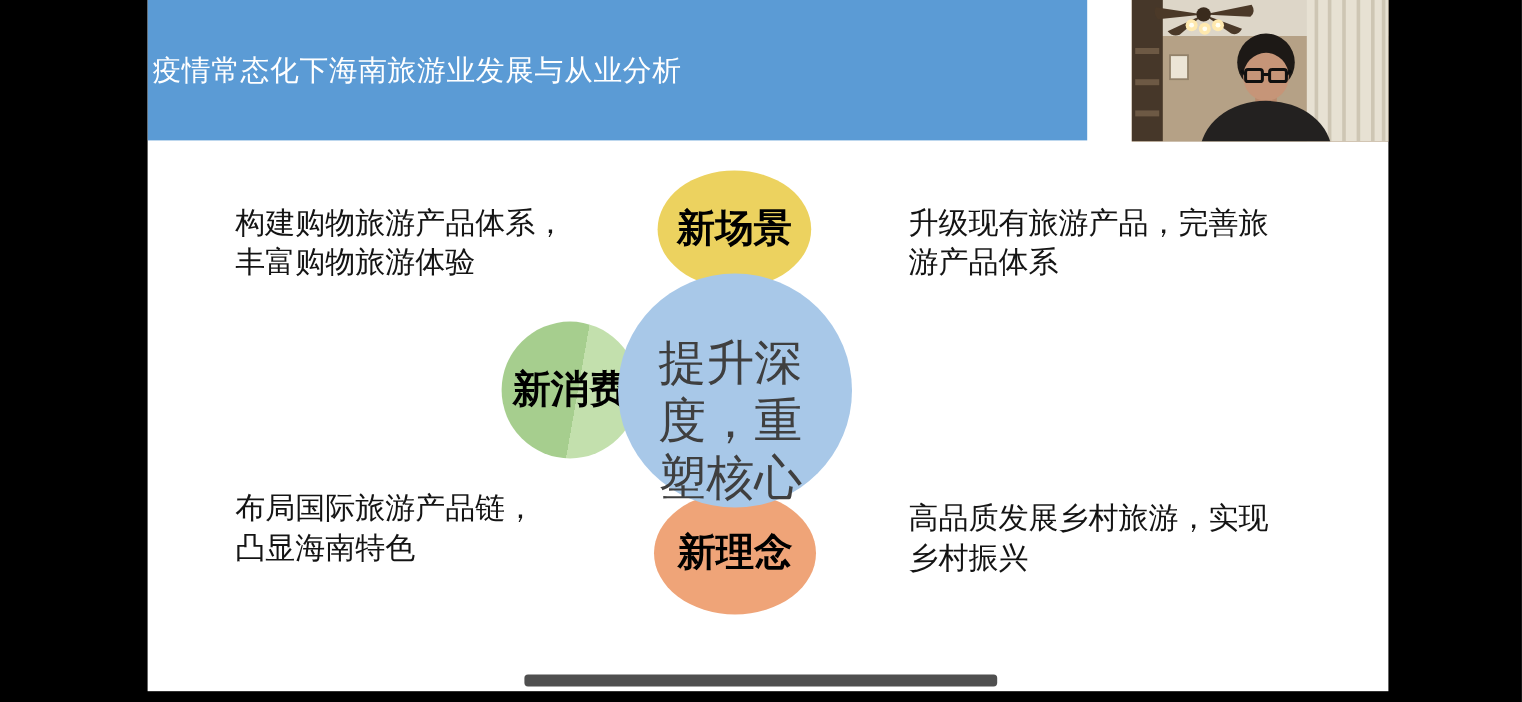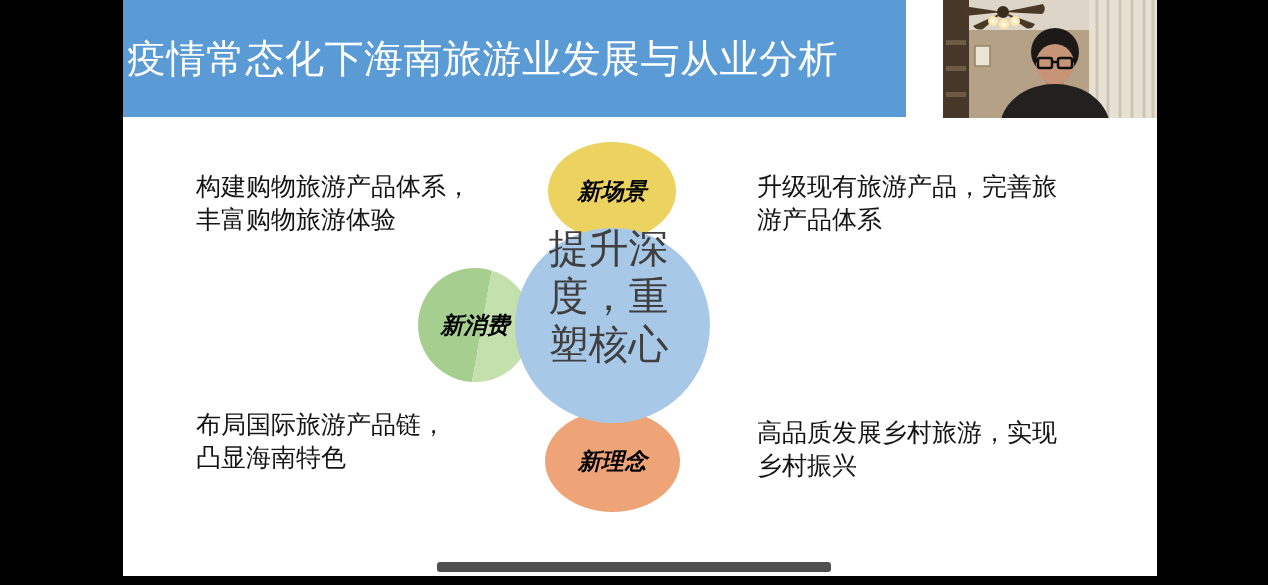--- a/index.html
+++ b/index.html
@@ -11,39 +11,39 @@
   
   .slide { position:absolute; left:123px; top:0; width:1034px; height:576px; background:#ffffff; overflow:hidden; }
 
   .header {
     position:absolute; left:0; top:0; width:783px; height:117px;
     background:var(--header-bg, #5b9bd5);
     display:flex; align-items:center;
   }
   .title {
     color:var(--title-text, #ffffff);
-    font-size:39px; padding-left:4px; white-space:nowrap; letter-spacing:0.5px;
+    font-size:24px; padding-left:4px; white-space:nowrap; letter-spacing:0.5px;
   }
 
   .diagram { position:absolute; inset:0; }
 
   .node {
     position:absolute; border-radius:50%;
     display:flex; align-items:center; justify-content:center; z-index:1;
   }
   .node-top    { left:425px; top:142px; width:128px; height:98px;  background:var(--node-top, #ecd25f); }
   .node-left   { left:295px; top:268px; width:114px; height:114px; background:linear-gradient(100deg, var(--node-left, #a6ce8e) 55%, #c3e0ad 55%); }
   .node-right  { left:565px; top:268px; width:114px; height:114px; background:var(--node-right, #d9d9d9); }
   .node-bottom { left:422px; top:410px; width:135px; height:102px; background:var(--node-bottom, #efa478);justify-content:center; }
-  .node-label  { font-size:23px; font-weight:700; color:#000; white-space:nowrap;font-style:italic; }
+  .node-label  { font-size:32px; font-weight:700; color:#000; white-space:nowrap; }
 
   .center-circle {
     position:absolute; left:392px; top:228px; width:195px; height:195px;
     border-radius:50%; background:var(--center-circle, #a8c8e8);
-    display:flex; align-items:flex-start; justify-content:center; z-index:2;font-family:Liberation Mono, monospace;
+    display:flex; align-items:flex-end; justify-content:center; z-index:2;
   }
   .center-text {
     width:128px; font-size:40px; line-height:48px; color:#3f3f3f; text-align:left;
   }
 
   .annotation {
     position:absolute; font-size:25px; line-height:33px; color:#141414;
     white-space:pre-line; z-index:2;
   }
   .ann-tl { left:73px;  top:170px; width:330px; }

